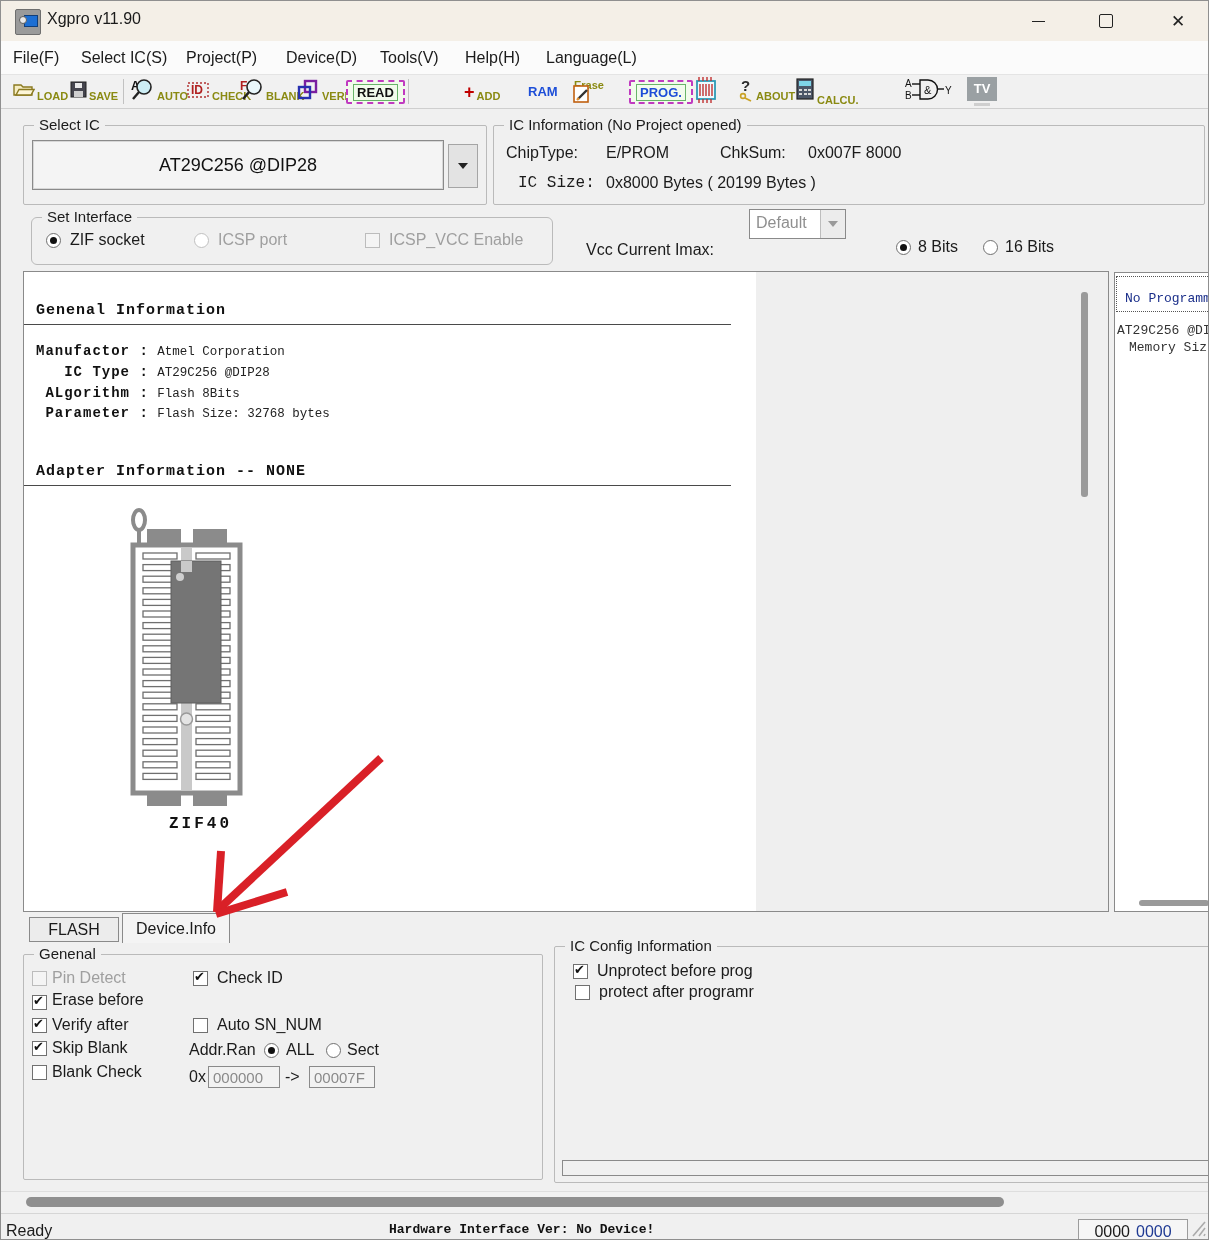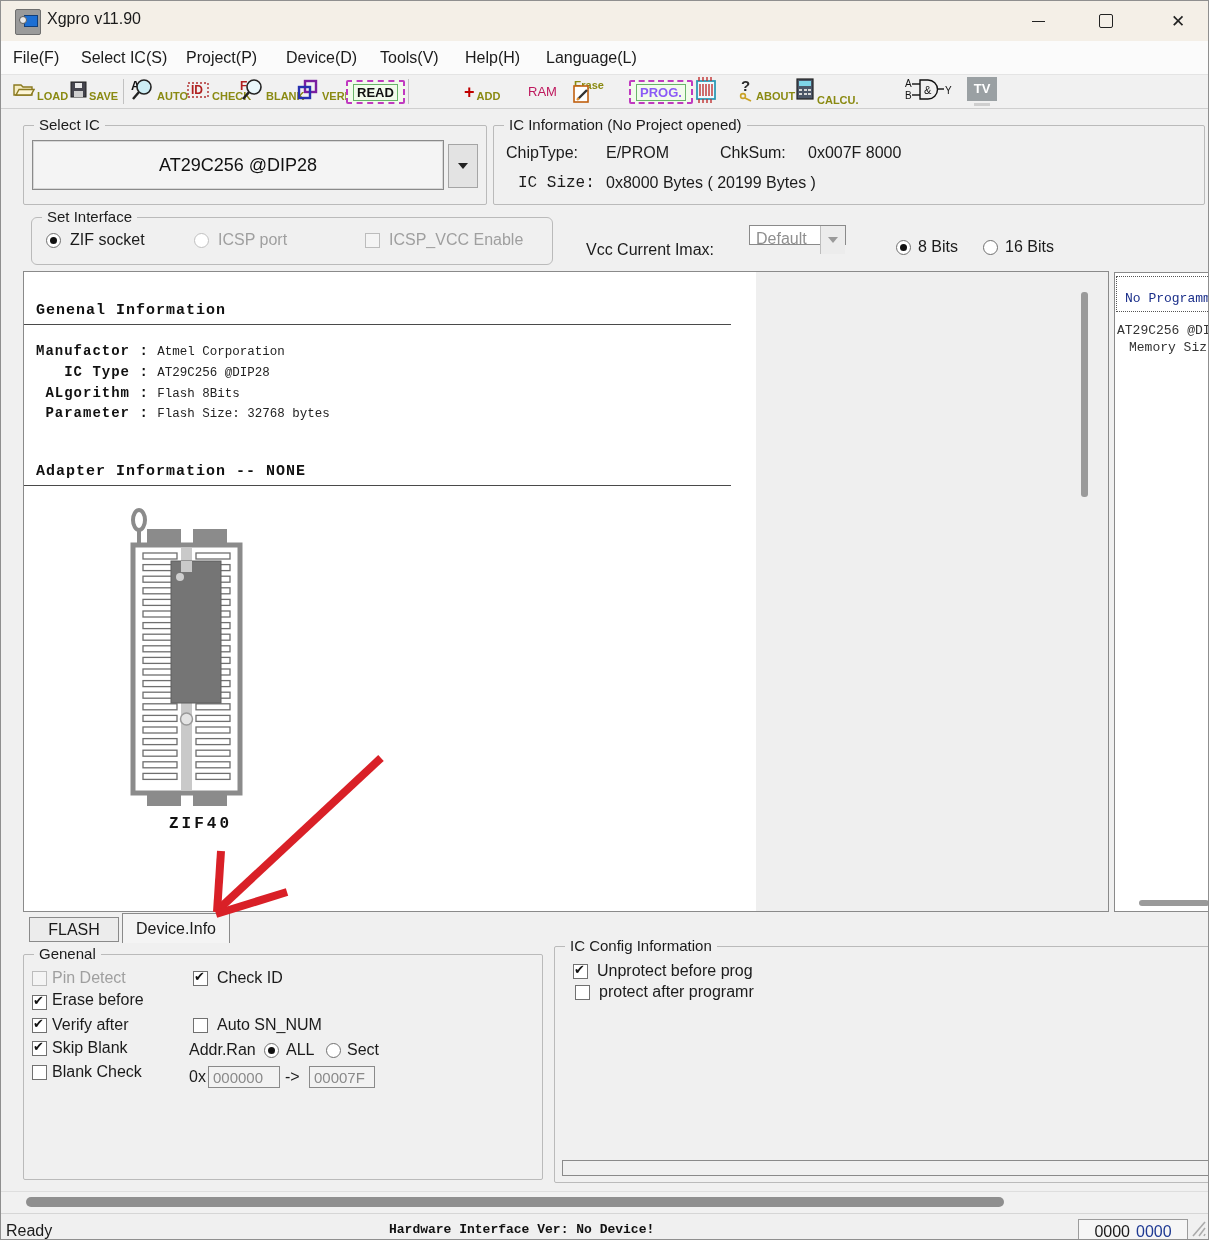--- a/index.html
+++ b/index.html
@@ -20,23 +20,23 @@
   .menubar{position:absolute;left:0;top:40px;width:100%;height:33px;background:#fbfbfb;border-bottom:1px solid #e4e4e4;}
   .menuitem{position:absolute;top:6px;font-size:16px;color:#1b1b1b;padding:2px 4px;}
   
   .toolbar{position:absolute;left:0;top:74px;width:100%;height:33px;background:#f1f1f1;border-bottom:1px solid #cfcfcf;}
   .tb-item{position:absolute;top:0;height:33px;display:flex;align-items:center;gap:2px;}
   .tb-label{font-size:11px;font-weight:bold;color:#8a8a12;letter-spacing:0px;align-self:flex-end;padding-bottom:6px;}
   .tb-sep{position:absolute;top:4px;width:1px;height:25px;background:#c2c2c2;}
   .tb-btnframe{border:2px dashed #c03ac0;background:#f2fbec;padding:1px 5px;border-radius:2px;}
   .tb-btnframe .inner{border:1px solid #69b469;padding:0 3px;font-weight:bold;font-size:13px;}
   .read-txt{color:#111;}
-  .prog-txt{color:#8b5cf6;}
+  .prog-txt{color:#1d4ed8;}
   .plus-glyph{color:#c00000;font-weight:bold;font-size:18px;line-height:1;}
-  .ram-glyph{color:#be185d;font-weight:normal;font-size:13px;}
+  .ram-glyph{color:#1d4ed8;font-weight:bold;font-size:13px;}
   .tv-box{width:30px;height:24px;background:#9aa0a3;color:#fff;font-weight:bold;font-size:13px;
           display:flex;align-items:center;justify-content:center;}
   .tv-stand{position:absolute;left:7px;top:26px;width:16px;height:3px;background:#cfcfcf;}
   
   .groupbox{position:absolute;border:1px solid #bababa;border-radius:2px;}
   .grouplabel{position:absolute;top:-10px;left:10px;background:#f0f0f0;padding:0 5px;font-size:15px;color:#1b1b1b;white-space:nowrap;}
   
   .cb{position:relative;display:inline-block;width:15px;height:15px;background:#fff;border:1px solid #707070;box-sizing:border-box;vertical-align:middle;}
   .cb.checked::after{content:"\2714";position:absolute;left:0px;top:-3px;font-size:13px;color:#111;}
   .cb.disabled{border-color:#bcbcbc;background:#f4f4f4;}
@@ -288,21 +288,21 @@
   <div class="groupbox" style="left:30px;top:216px;width:520px;height:46px;border-radius:6px;">
     <div class="grouplabel">Set Interface</div>
     <span class="radio checked" style="position:absolute;left:14px;top:15px;"></span>
     <span class="ctl-label" style="position:absolute;left:38px;top:13px;">ZIF socket</span>
     <span class="radio disabled" style="position:absolute;left:162px;top:15px;"></span>
     <span class="ctl-label dis" style="position:absolute;left:186px;top:13px;">ICSP port</span>
     <span class="cb disabled" style="position:absolute;left:333px;top:15px;"></span>
     <span class="ctl-label dis" style="position:absolute;left:357px;top:13px;">ICSP_VCC Enable</span>
   </div>
   <span class="ctl-label" style="position:absolute;left:585px;top:240px;">Vcc Current Imax:</span>
-  <div style="position:absolute;left:748px;top:224px;width:97px;height:20px;border:1px solid #8a8a8a;background:#fff;box-sizing:border-box;padding-left:32px;">
+  <div style="position:absolute;left:748px;top:208px;width:97px;height:30px;border:1px solid #8a8a8a;background:#fff;box-sizing:border-box;padding-left:32px;">
     <span style="position:absolute;left:6px;top:4px;font-size:16px;color:#8f8f8f;">Default</span>
     <span style="position:absolute;right:0;top:0;width:24px;height:28px;background:#ececec;border-left:1px solid #bdbdbd;display:flex;align-items:center;justify-content:center;">
       <span style="width:0;height:0;border-left:5px solid transparent;border-right:5px solid transparent;border-top:6px solid #9a9a9a;"></span>
     </span>
   </div>
   <span class="radio checked" style="position:absolute;left:895px;top:239px;"></span>
   <span class="ctl-label" style="position:absolute;left:917px;top:237px;">8 Bits</span>
   <span class="radio" style="position:absolute;left:982px;top:239px;"></span>
   <span class="ctl-label" style="position:absolute;left:1004px;top:237px;">16 Bits</span>
 

